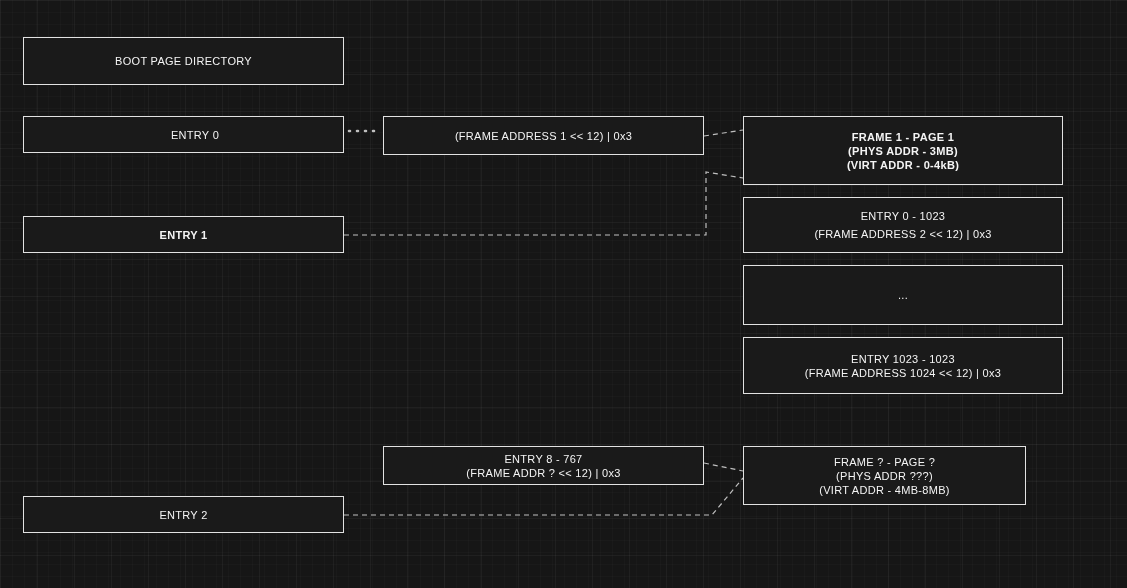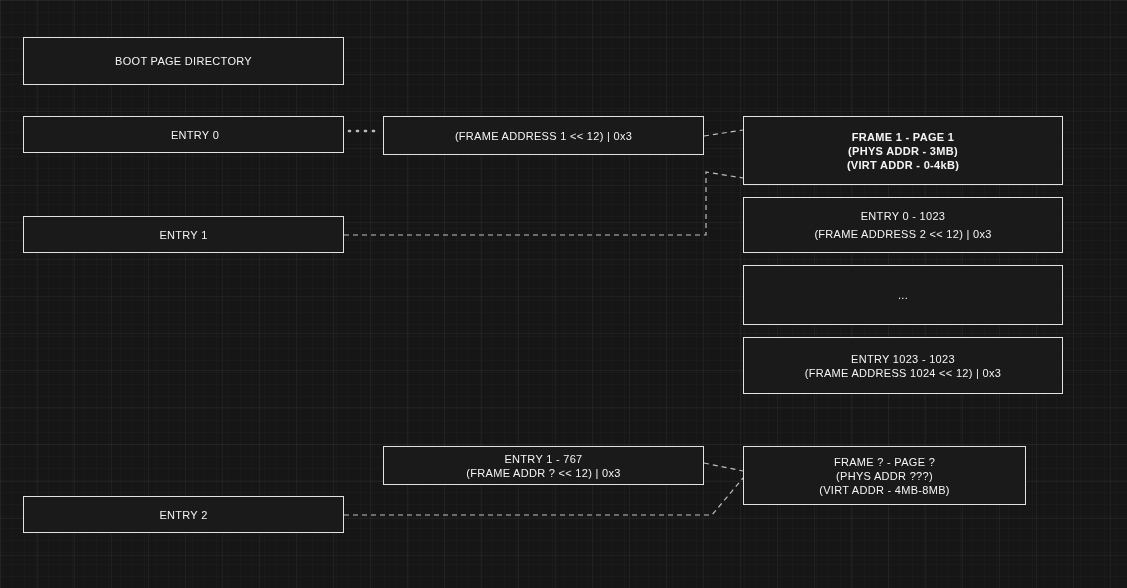--- a/index.html
+++ b/index.html
@@ -71,35 +71,35 @@
   </svg>
 
   <div class="node" style="left:23px; top:37px; width:321px; height:48px;">
     <div class="line">BOOT PAGE DIRECTORY</div>
   </div>
 
   <div class="node" style="left:23px; top:116px; width:321px; height:37px;padding-left:23px;">
     <div class="line">ENTRY 0</div>
   </div>
 
-  <div class="node" style="left:23px; top:216px; width:321px; height:37px;">
+  <div class="node" style="left:23px; top:216px; width:321px; height:37px;font-weight:bold;">
     <div class="line">ENTRY 1</div>
   </div>
 
   <div class="node" style="left:23px; top:496px; width:321px; height:37px;">
     <div class="line">ENTRY 2</div>
   </div>
 
 
   <div class="node" style="left:383px; top:116px; width:321px; height:39px;">
     <div class="line">(FRAME ADDRESS 1 &lt;&lt; 12) | 0x3</div>
   </div>
 
   <div class="node" style="left:383px; top:446px; width:321px; height:39px;">
-    <div class="line">ENTRY 1 - 767</div>
+    <div class="line">ENTRY 8 - 767</div>
     <div class="line">(FRAME ADDR ? &lt;&lt; 12)  | 0x3</div>
   </div>
 
 
   <div class="node" style="left:743px; top:116px; width:320px; height:69px;font-weight:bold;">
     <div class="line">FRAME 1 - PAGE 1</div>
     <div class="line">(PHYS ADDR - 3MB)</div>
     <div class="line">(VIRT ADDR - 0-4kB)</div>
   </div>
 

